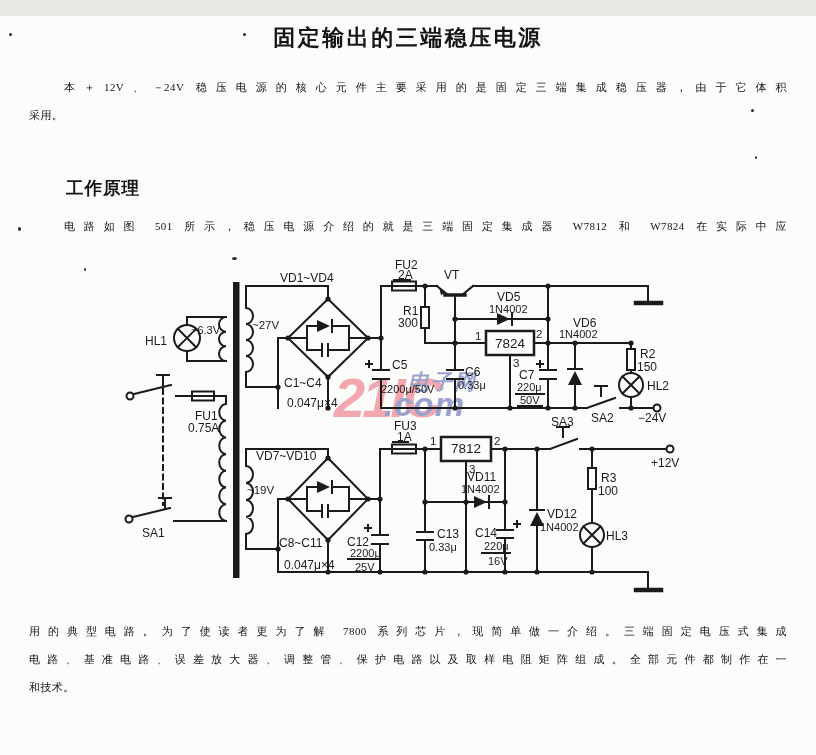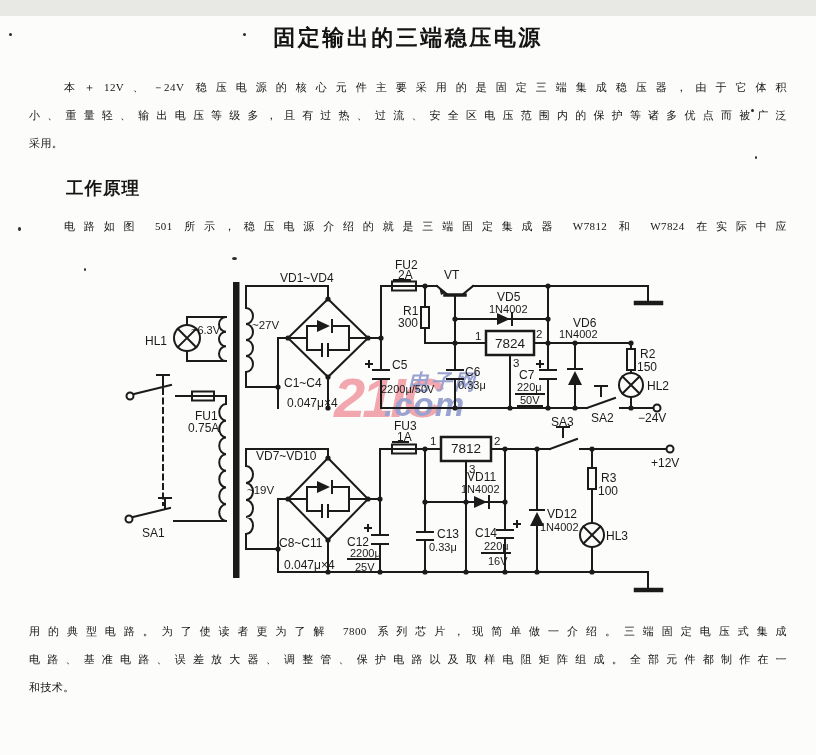--- a/index.html
+++ b/index.html
@@ -35,21 +35,20 @@
 </style>
 </head>
 <body>
 
 <div class="page">
 
   <div class="title">固定输出的三端稳压电源</div>
 
   <div class="block" style="top:57px">
     <div class="bline just ind">本＋12V、－24V 稳压电源的核心元件主要采用的是固定三端集成稳压器，由于它体积</div>
-    <div class="bline just">小、重量轻、输出电压等级多，且有过热、过流、安全区电压范围内的保护等诸多优点而被广泛</div>
     <div class="bline">采用。</div>
   </div>
 
   <div class="heading">工作原理</div>
 
   <div class="block" style="top:196px">
     <div class="bline just ind">电路如图 501 所示，稳压电源介绍的就是三端固定集成器 W7812 和 W7824 在实际中应</div>
   </div>
 
   <div class="wm wm-brand">21IC</div>

